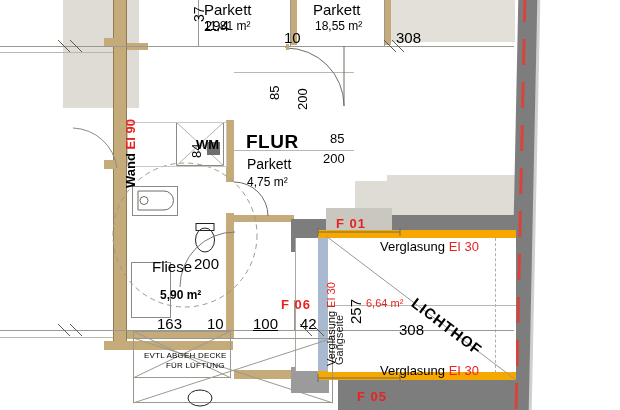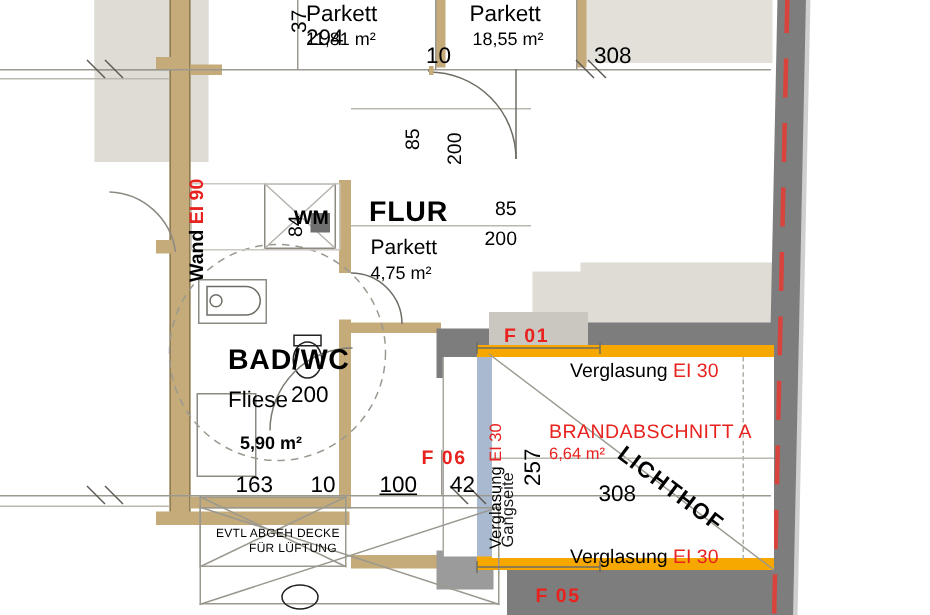--- a/index.html
+++ b/index.html
@@ -205,21 +205,20 @@
   <div class="txt t-mat" style="left:204px;top:2px;font-size:15px;">Parkett</div>
   <div class="txt t-area" style="left:204px;top:20px;font-size:12px;">11,81 m²</div>
 
   <div class="txt t-mat" style="left:313px;top:2px;font-size:15px;">Parkett</div>
   <div class="txt t-area" style="left:315px;top:20px;font-size:12px;">18,55 m²</div>
 
   <div class="txt t-room" style="left:246px;top:132px;font-size:19px;">FLUR</div>
   <div class="txt t-mat" style="left:247px;top:157px;font-size:14px;">Parkett</div>
   <div class="txt t-area" style="left:247px;top:176px;font-size:12px;">4,75 m²</div>
 
-  <div class="txt t-room" style="left:152px;top:231px;font-size:19px;">BAD/WC</div>
   <div class="txt t-mat" style="left:152px;top:259px;font-size:15px;">Fliese</div>
   <div class="txt t-area" style="left:160px;top:289px;font-size:12px;font-weight:bold;">5,90 m²</div>
 
   <div class="txt" style="left:196px;top:138px;font-size:13px;font-weight:bold;">WM</div>
   <div class="txt rot90" style="left:190px;top:158px;font-size:13px;">84</div>
 
   <div class="txt t-small" style="left:144px;top:352px;text-align:right;">EVTL ABGEH DECKE</div>
   <div class="txt t-small" style="left:144px;top:362px;padding-left:22px;">FÜR LÜFTUNG</div>
 
   <div class="abs" style="left:124px;top:188px;width:0;height:0;">
@@ -268,21 +267,20 @@
   <div class="abs" style="left:326px;top:366px;width:0;height:0;">
     <div class="txt rot90" style="left:0;top:0;font-size:11px;white-space:nowrap;">
       <span>Verglasung </span><span class="red">EI 30</span>
     </div>
   </div>
 
   <div class="abs" style="left:334px;top:365px;width:0;height:0;">
     <div class="txt rot90" style="left:0;top:0;font-size:11px;color:#1a1a1a;">Gangseite</div>
   </div>
 
-  <div class="txt red" style="left:366px;top:281px;font-size:13px;letter-spacing:.3px;">BRANDABSCHNITT A</div>
   <div class="txt red" style="left:366px;top:298px;font-size:11px;">6,64 m²</div>
 
   <div class="abs" style="left:418px;top:295px;width:0;height:0;">
     <div class="txt" style="left:0;top:0;font-size:15px;font-weight:bold;letter-spacing:1px;
                 transform-origin:0 0;transform:rotate(37deg);">LICHTHOF</div>
   </div>
 
   <svg class="abs" style="left:300px;top:210px;width:110px;height:190px;">
     <g stroke="#6e6c64" stroke-width="1">
       <line x1="18" y1="22" x2="100" y2="22"></line>

